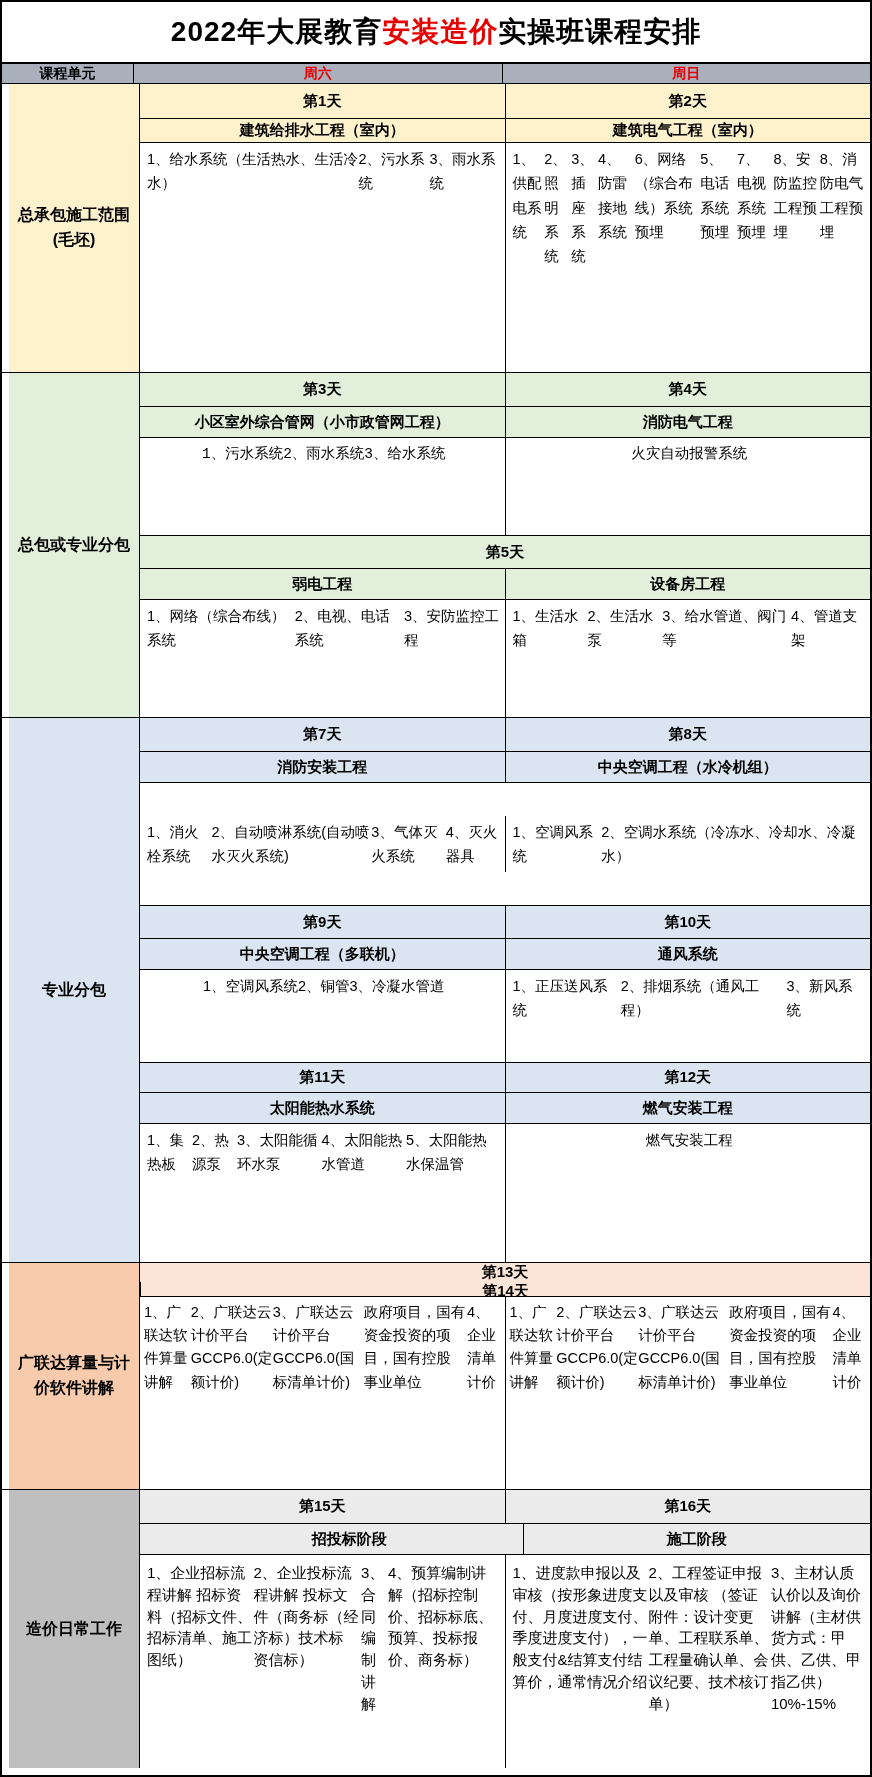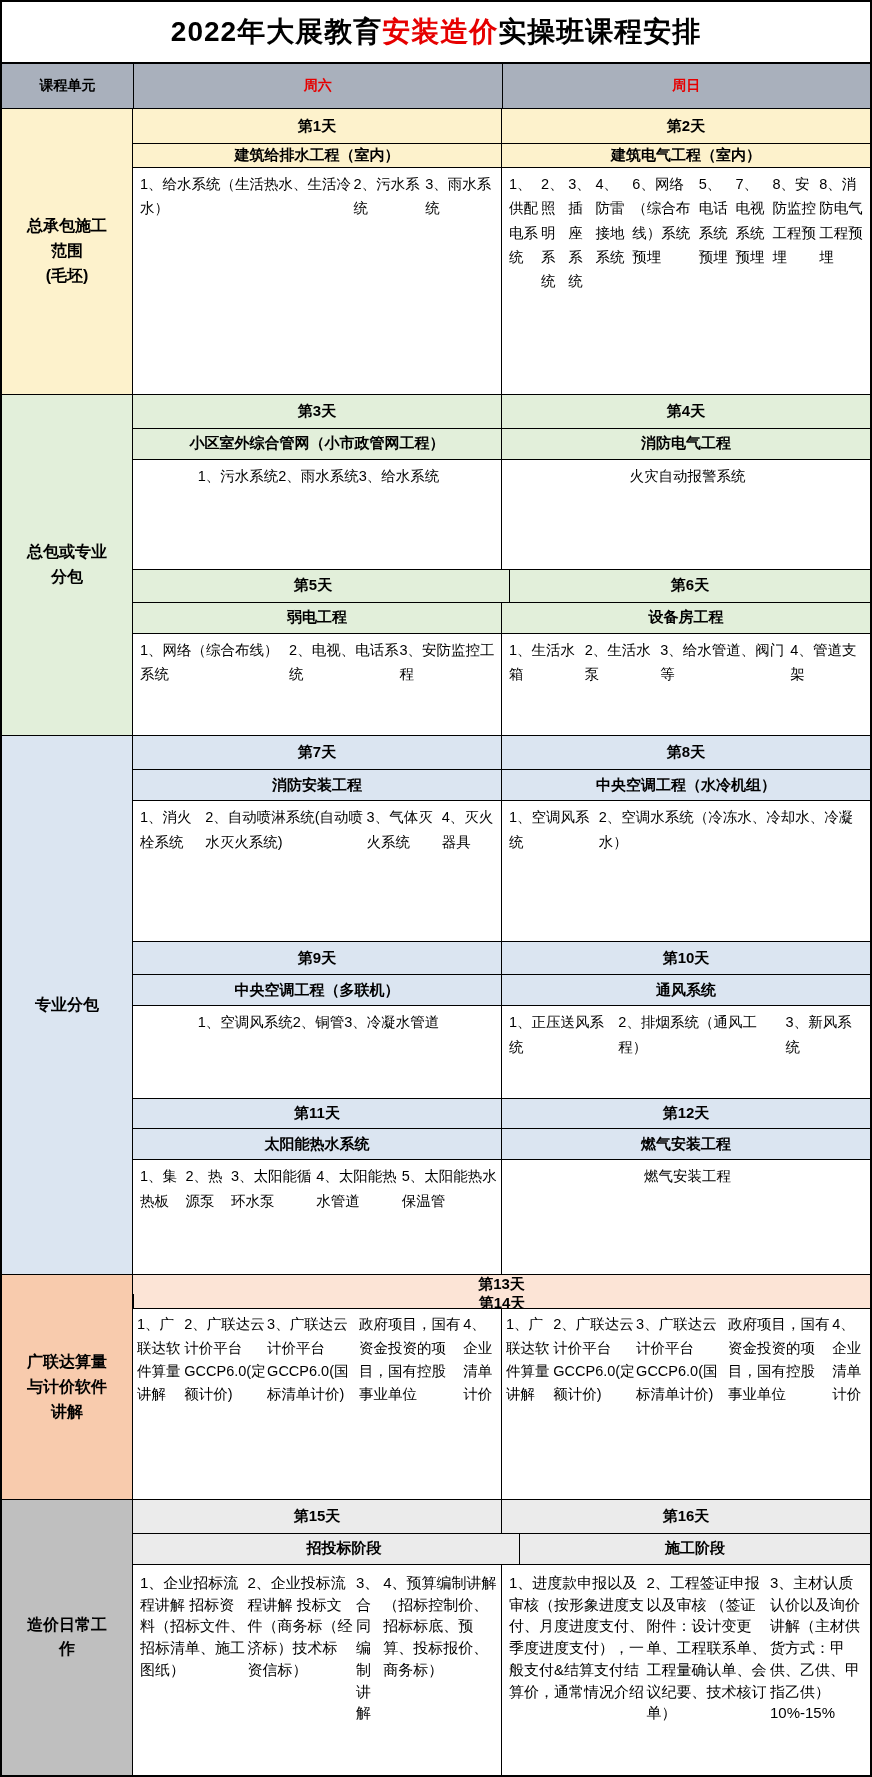--- a/index.html
+++ b/index.html
@@ -8,30 +8,30 @@
     border:2px solid #000;overflow:hidden;background:#fff;
     font-family:"Liberation Sans","DejaVu Sans",sans-serif;
     display:flex;flex-direction:column;color:#000;
   }
   .title{
     flex:none;height:60px;display:flex;align-items:center;justify-content:center;
     font-size:28px;font-weight:bold;letter-spacing:1px;background:#fff;
   }
   .title .hl{color:var(--red);}
   .tbl{flex:1;display:flex;flex-direction:column;border-top:2px solid #000;min-height:0;}
-  .hrow{flex:none;height:44px;display:flex;background:var(--header-bg);}
+  .hrow{flex:none;height:19px;display:flex;background:var(--header-bg);}
   .hcell{display:flex;align-items:center;justify-content:center;font-weight:bold;font-size:14px;box-sizing:border-box;}
   .col1{width:131px;flex:none;}
   .colx{flex:1;border-left:1px solid #000;}
   .red{color:var(--red);}
   .section{display:flex;border-top:1px solid #000;box-sizing:border-box;min-height:0;}
   .label{
     width:131px;flex:none;display:flex;align-items:center;justify-content:center;
     text-align:center;font-weight:bold;font-size:16px;line-height:1.55;
-    white-space:pre-line;border-right:1px solid #000;padding:0 18px;box-sizing:border-box;
+    white-space:pre-line;border-right:1px solid #000;padding:0 5px;box-sizing:border-box;margin-left:7px;
   }
   .rows{flex:1;display:flex;flex-direction:column;min-width:0;min-height:0;}
   .rrow{display:flex;box-sizing:border-box;min-height:0;}
   .rrow + .rrow{border-top:1px solid #000;}
   .rcell{flex:1;box-sizing:border-box;min-width:0;}
   .rcell + .rcell{border-left:1px solid #000;}
   .dayrow .rcell,.topicrow .rcell{
     display:flex;align-items:center;justify-content:center;
     font-weight:bold;font-size:15px;
   }
@@ -101,33 +101,32 @@
           <div class="label" style="background: rgb(226, 239, 218);">总包或专业分包</div>
           <div class="rows">
             <div class="rrow dayrow" style="height: 33px; background: rgb(226, 239, 218);">
               <div class="rcell">第3天</div>
               <div class="rcell">第4天</div>
             </div>
             <div class="rrow topicrow" style="height: 31px; background: rgb(226, 239, 218);">
               <div class="rcell">小区室外综合管网（小市政管网工程）</div>
               <div class="rcell">消防电气工程</div>
             </div>
-            <div class="rrow contentrow" style="height: 110px;">
+            <div class="rrow contentrow" style="height: 98px; font-family: Liberation Mono, monospace;">
               <div class="rcell">
                 <div class="item">1、污水系统</div>
                 <div class="item">2、雨水系统</div>
                 <div class="item">3、给水系统</div>
               </div>
               <div class="rcell">
                 <div class="item">火灾自动报警系统</div>
               </div>
             </div>
             <div class="rrow dayrow" style="height: 33px; background: rgb(226, 239, 218); gap: 16px;">
               <div class="rcell">第5天</div>
-              <div class="rcell">第6天</div>
             </div>
             <div class="rrow topicrow" style="height: 31px; background: rgb(226, 239, 218);">
               <div class="rcell">弱电工程</div>
               <div class="rcell">设备房工程</div>
             </div>
             <div class="rrow contentrow grow">
               <div class="rcell">
                 <div class="item">1、网络（综合布线）系统</div>
                 <div class="item">2、电视、电话系统</div>
                 <div class="item">3、安防监控工程</div>
@@ -144,21 +143,21 @@
           <div class="label" style="background: rgb(219, 229, 241);">专业分包</div>
           <div class="rows">
             <div class="rrow dayrow" style="height: 33px; background: rgb(219, 229, 241);">
               <div class="rcell">第7天</div>
               <div class="rcell">第8天</div>
             </div>
             <div class="rrow topicrow" style="height: 31px; background: rgb(219, 229, 241);">
               <div class="rcell">消防安装工程</div>
               <div class="rcell">中央空调工程（水冷机组）</div>
             </div>
-            <div class="rrow contentrow" style="height: 141px;">
+            <div class="rrow contentrow" style="height: 123px; align-items: center;">
               <div class="rcell">
                 <div class="item">1、消火栓系统</div>
                 <div class="item">2、自动喷淋系统(自动喷水灭火系统)</div>
                 <div class="item">3、气体灭火系统</div>
                 <div class="item">4、灭火器具</div>
               </div>
               <div class="rcell">
                 <div class="item">1、空调风系统</div>
                 <div class="item">2、空调水系统（冷冻水、冷却水、冷凝水）</div>
               </div>

